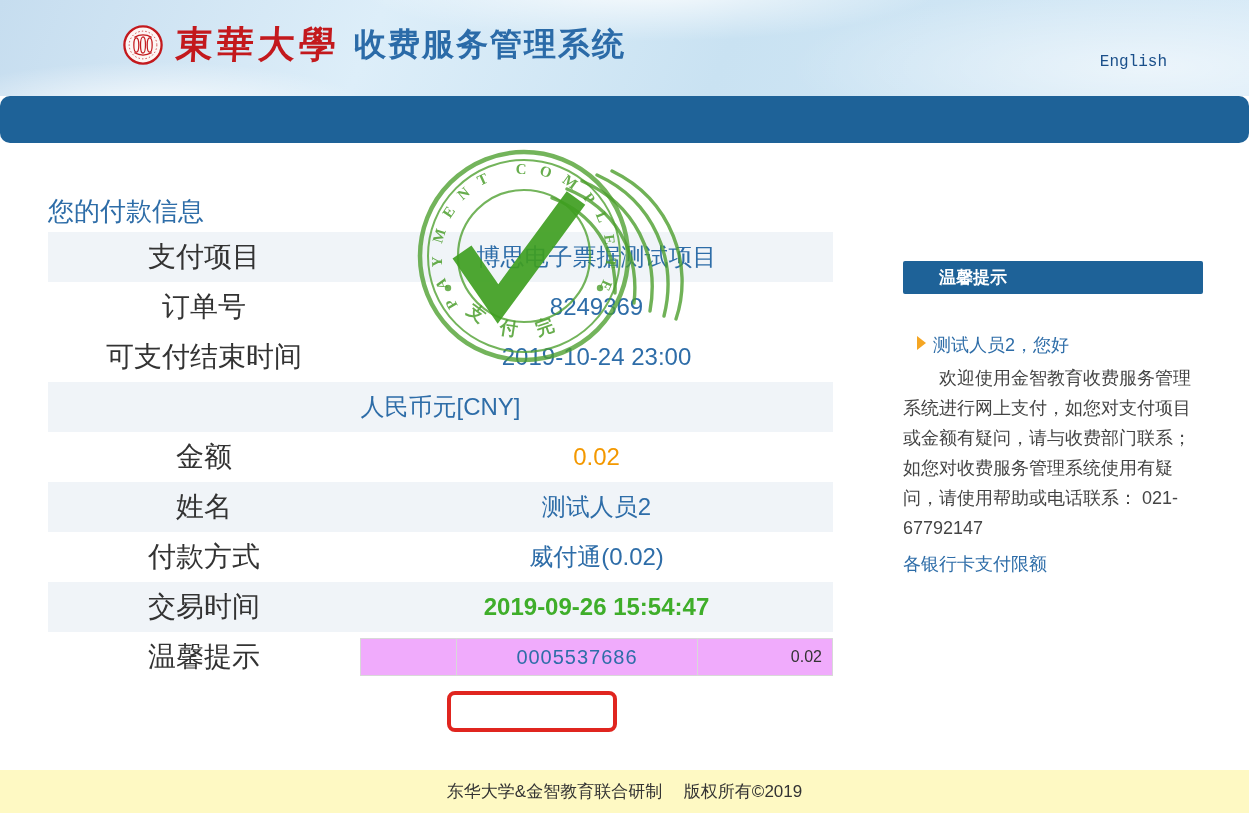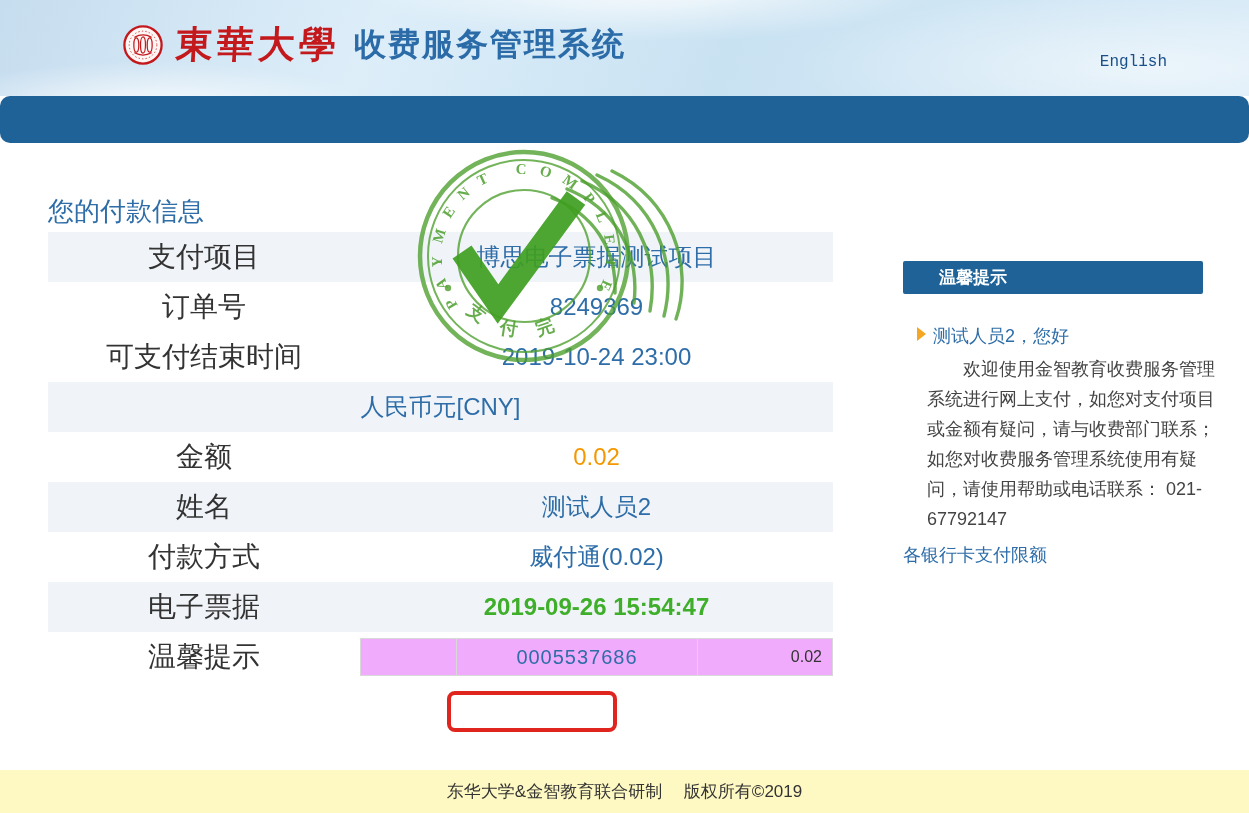--- a/index.html
+++ b/index.html
@@ -85,35 +85,34 @@
   .stamp-svg { position:absolute; left:384px; top:106px; pointer-events:none; }
 
   
   .sidebar { position:absolute; left:903px; top:215px; width:300px; }
   .sb-header {
     height:33px; line-height:33px; padding-left:36px;
     background:#1e6298; border-radius:2px;
     color:#fff; font-size:17px; font-weight:bold;margin-top:46px;
   }
   .sb-greet {
-    margin-top:30px; padding-left:30px; position:relative;
+    margin-top:39px; padding-left:30px; position:relative;
     font-size:18px; color:#2e6da8;
   }
   .sb-greet .tri {
     position:absolute; left:14px; top:3px;
     width:0; height:0;
     border-left:9px solid #f5a623;
     border-top:7px solid transparent;
     border-bottom:7px solid transparent;
   }
   .sb-msg {
     width:296px; margin-top:6px;
     font-size:18px; line-height:30px; color:#444;
     text-indent:2em;
-    margin-left:24px;
   }
   .sb-link {
     display:inline-block; margin-top:9px;
     font-size:18px; color:#2e6da8; text-decoration:none; cursor:pointer;
   }
 
   
   .footer {
     position:absolute; left:0; bottom:0; width:1249px; height:43px;
     background:#fef9c3;
@@ -167,21 +166,21 @@
   </div>
   <div class="row shade">
     <div class="cell-label">姓名</div>
     <div class="cell-value">测试人员2</div>
   </div>
   <div class="row">
     <div class="cell-label">付款方式</div>
     <div class="cell-value">威付通(0.02)</div>
   </div>
   <div class="row shade">
-    <div class="cell-label">电子票据</div>
+    <div class="cell-label">交易时间</div>
     <div class="cell-value green">2019-09-26 15:54:47</div>
   </div>
   <div class="row">
     <div class="cell-label">温馨提示</div>
     <div class="ebill-area">
       <div class="ebill-table">
         <div class="ebill-cell ebill-empty"></div>
         <div class="ebill-cell ebill-no">0005537686</div>
         <div class="ebill-cell ebill-amt">0.02</div>
       </div>

